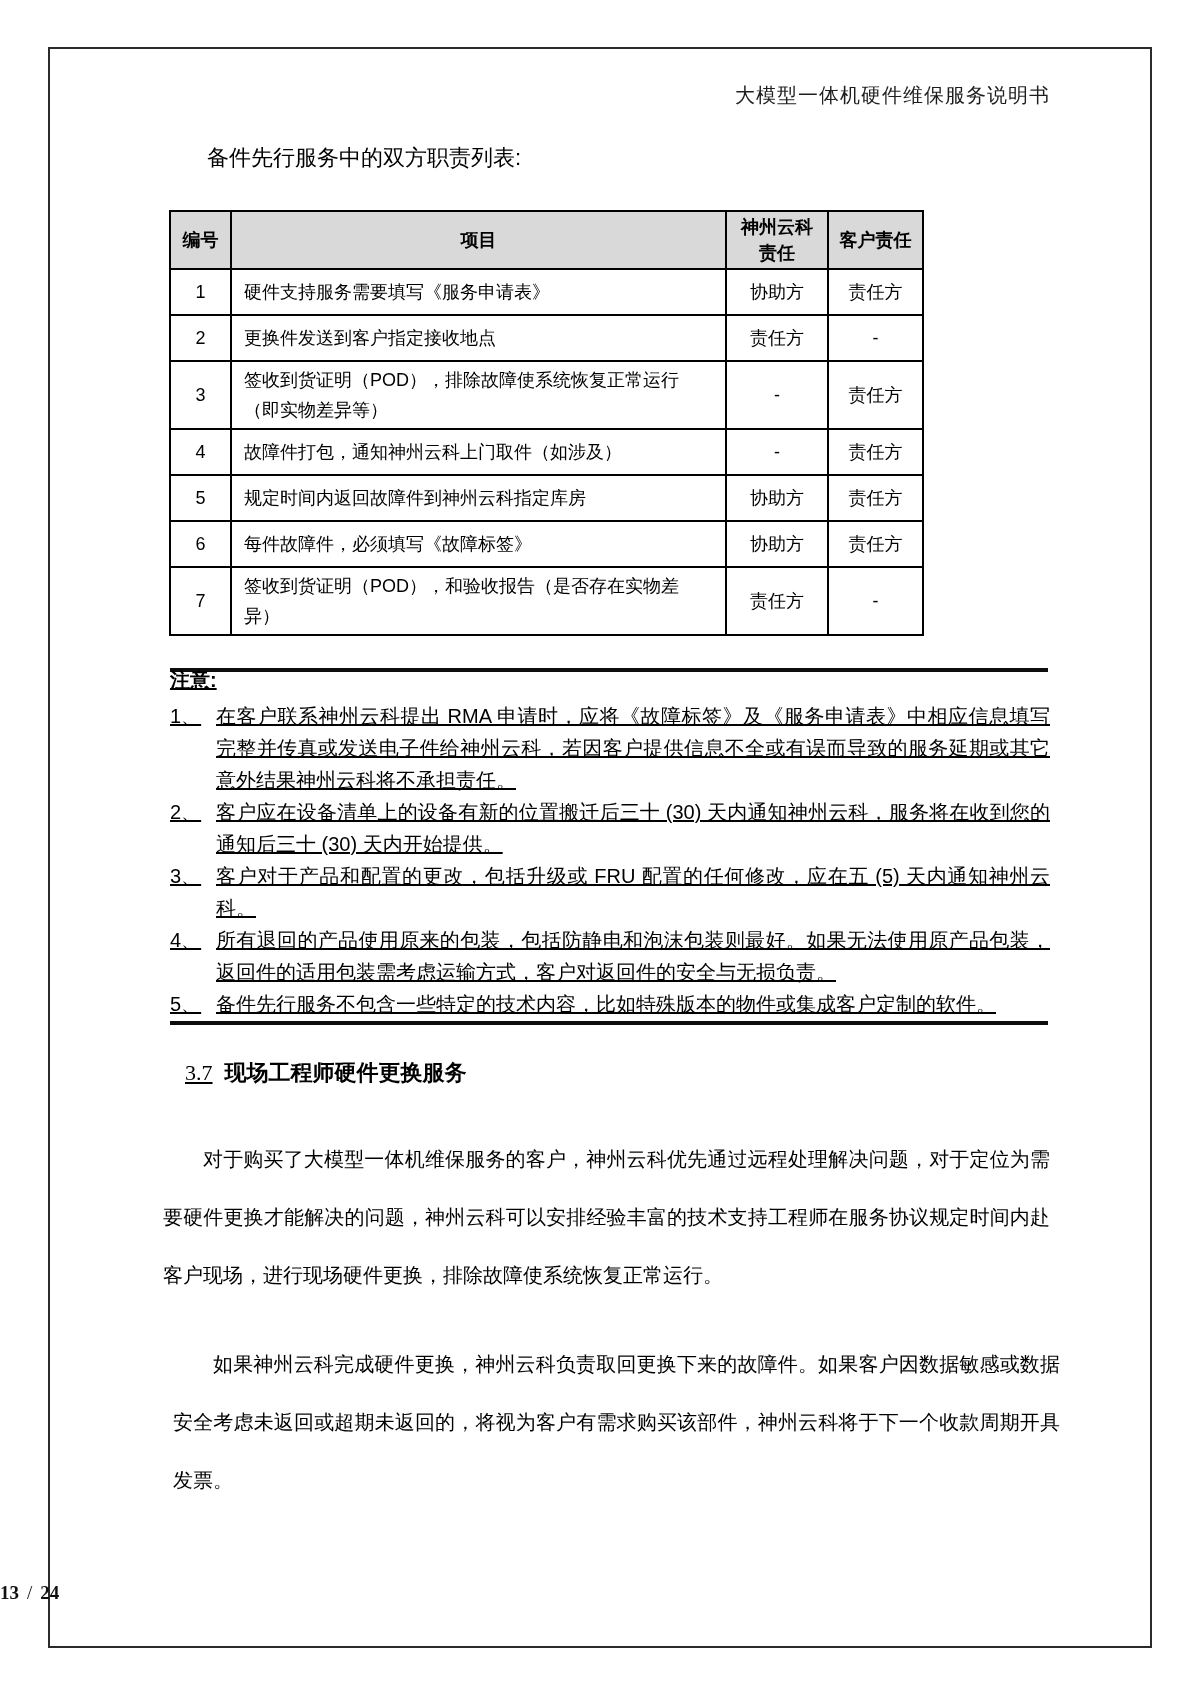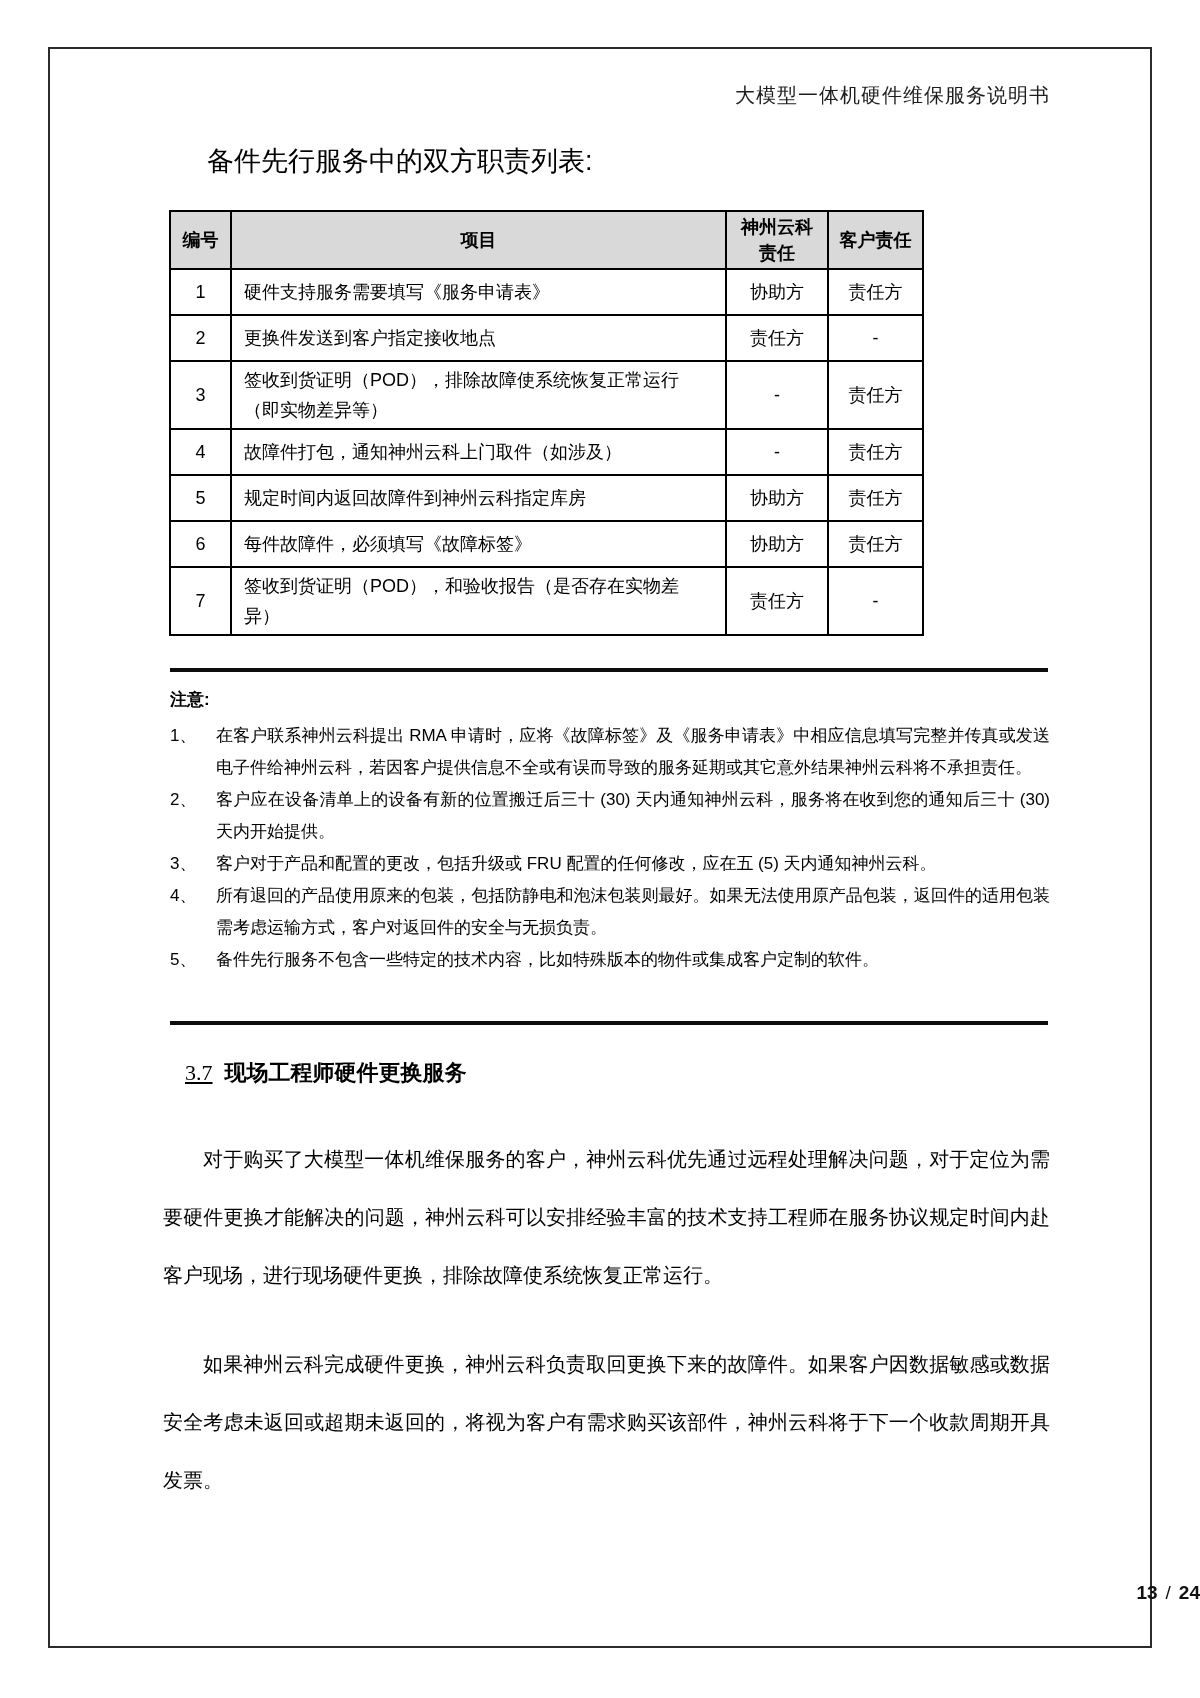--- a/index.html
+++ b/index.html
@@ -23,21 +23,21 @@
     top: 82px; left: 150px; width: 900px;
     text-align: right;
     font-family: "Liberation Serif", serif;
     font-size: 20px;
     color: #1d1d1d;
     letter-spacing: 1px;
   }
   .intro-line {
     position: absolute;
     top: 143px; left: 207px;
-    font-size: 27px;
+    font-size: 22px;
   }
   .resp-table {
     position: absolute;
     left: 169px; top: 210px;
     width: 753px;
     border-collapse: collapse;
     table-layout: fixed;
   }
   .resp-table th, .resp-table td {
     border: 2px solid #000;
@@ -61,24 +61,25 @@
   .resp-table td.item-cell { text-align: left; padding: 0 12px; }
   .rule {
     position: absolute;
     left: 170px; width: 878px; height: 4px;
     background: #0d0d0d;
   }
   .rule-1 { top: 668px; }
   .rule-2 { top: 1021px; }
   .notes {
     position: absolute;
-    left: 170px; top: 684px;
+    left: 170px; top: 664px;
     width: 880px;
-    font-size: 17px;
+    font-size: 20px;
     line-height: 32px;
+    text-decoration: underline;
   }
   .notes-label { font-weight: bold; margin-bottom: 4px; }
   .note-item { display: flex; }
   .note-num { flex: 0 0 46px; }
   .note-text { flex: 1; text-align: justify; }
   .section-heading {
     position: absolute;
     left: 185px; top: 1058px;
     font-size: 22px;
   }
@@ -91,29 +92,28 @@
   .body-para {
     position: absolute;
     left: 163px;
     width: 887px;
     font-size: 20px;
     line-height: 58px;
     text-align: justify;
     text-indent: 2em;
   }
   .para-1 { top: 1130px; font-family: Liberation Serif, serif; }
-  .para-2 { top: 1335px; }
+  .para-2 { top: 1335px; margin-left: 10px; }
   .doc-footer {
     position: absolute;
     top: 1582px; left: 0; width: 1200px;
-    text-align: right;
-    font-family: Liberation Sans, sans-serif;
+    text-align: left;
+    font-family: Liberation Serif, serif;
     font-size: 19px;
     color: #111;
-    padding-left: 28px;
   }
   .doc-footer .num { font-weight: bold; }
   .doc-footer .sep { padding: 0 8px; font-weight: normal; }
 </style>
 </head>
 <body>
 
 <div class="page-border"></div>
 
 <div class="doc-header">大模型一体机硬件维保服务说明书</div>

